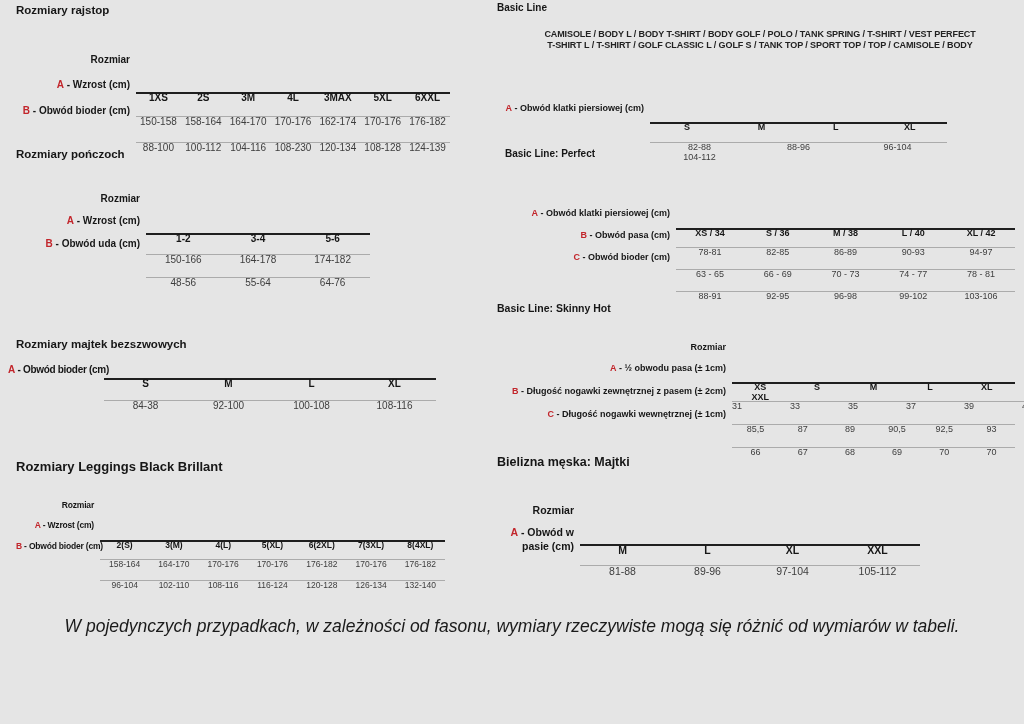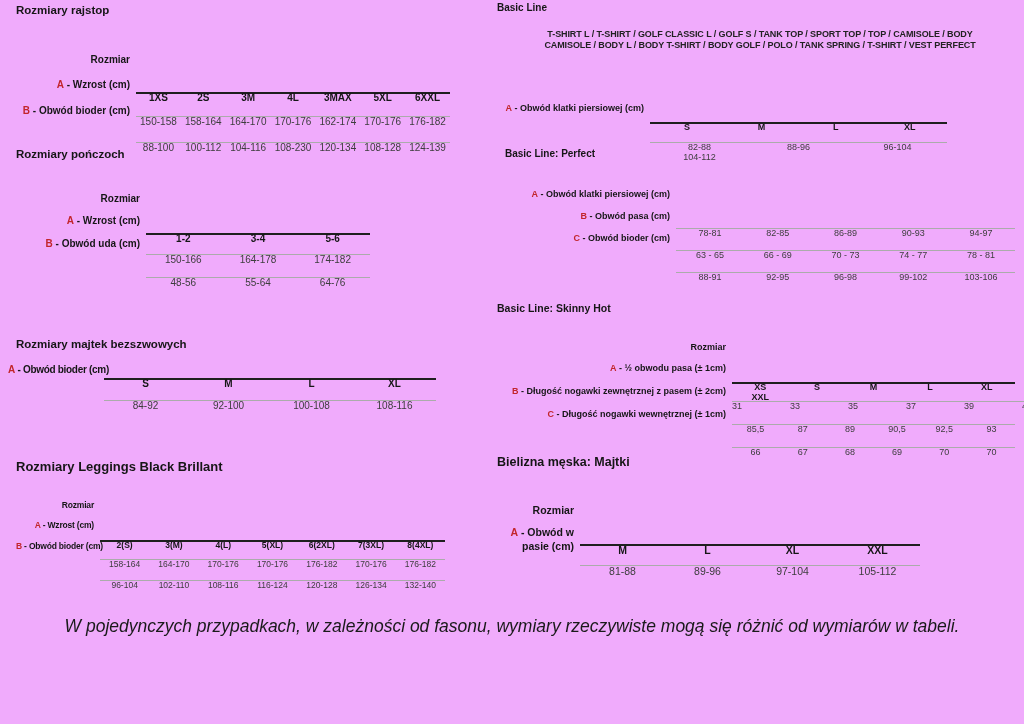--- a/index.html
+++ b/index.html
@@ -1,17 +1,17 @@
 <!DOCTYPE html>
 <html><head>
 <meta charset="utf-8">
 <style>
   html,body{margin:0;padding:0;background:#ffffff;}
   .page{
-    position:relative;width:1024px;height:724px;background:#f0abfc;
+    position:relative;width:1024px;height:724px;background:#e5e5e5;
     font-family:"Liberation Sans",sans-serif;color:#1c1c1c;overflow:hidden;
   }
   .heading{position:absolute;font-weight:bold;color:#161616;white-space:nowrap;}
   .h0{left:16px;top:4px;font-size:11.5px;}
   .h1{left:16px;top:148px;font-size:11.5px;}
   .h2{left:16px;top:290px;font-size:11.5px;margin-top:48px;}
   .h3{left:16px;top:459px;font-size:13px;}
   .h4{left:497px;top:2px;font-size:10px;}
   .h5{left:505px;top:148px;font-size:10px;}
   .h6{left:497px;top:302px;font-size:10.5px;}
@@ -141,21 +141,21 @@
         <div class="vals" style="grid-template-columns: repeat(4, 1fr);">
           <div class="cell">S</div>
           <div class="cell">M</div>
           <div class="cell">L</div>
           <div class="cell">XL</div>
         </div>
       </div>
       <div class="srow data">
         <div class="lbl"><div class="letter" style="display: inline;">A</div> - Obwód bioder (cm)</div>
         <div class="vals" style="grid-template-columns: repeat(4, 1fr);">
-          <div class="cell">84-92</div>
+          <div class="cell">84-38</div>
           <div class="cell">92-100</div>
           <div class="cell">100-108</div>
           <div class="cell">108-116</div>
         </div>
       </div>
     </div>
 
   <div class="heading h3">Rozmiary Leggings Black Brillant</div>
   <div class="stable t3">
       <div class="srow header">
@@ -191,22 +191,22 @@
           <div class="cell">116-124</div>
           <div class="cell">120-128</div>
           <div class="cell">126-134</div>
           <div class="cell">132-140</div>
         </div>
       </div>
     </div>
 
   <div class="heading h4">Basic Line</div>
   <div class="products">
+    <div>CAMISOLE / BODY L / BODY T-SHIRT / BODY GOLF / POLO / TANK SPRING / T-SHIRT / VEST PERFECT</div>
     <div>T-SHIRT L / T-SHIRT / GOLF CLASSIC L / GOLF S / TANK TOP / SPORT TOP / TOP / CAMISOLE / BODY</div>
-    <div>CAMISOLE / BODY L / BODY T-SHIRT / BODY GOLF / POLO / TANK SPRING / T-SHIRT / VEST PERFECT</div>
   </div>
   <div class="stable t4">
       <div class="srow header">
         <div class="lbl"></div>
         <div class="vals" style="grid-template-columns: repeat(4, 1fr);">
           <div class="cell">S</div>
           <div class="cell">M</div>
           <div class="cell">L</div>
           <div class="cell">XL</div>
         </div>
@@ -217,20 +217,30 @@
           <div class="cell">82-88</div>
           <div class="cell">88-96</div>
           <div class="cell">96-104</div>
           <div class="cell">104-112</div>
         </div>
       </div>
     </div>
 
   <div class="heading h5">Basic Line: Perfect</div>
   <div class="stable t5">
+      <div class="srow header">
+        <div class="lbl"></div>
+        <div class="vals" style="grid-template-columns: repeat(5, 1fr);">
+          <div class="cell">XS / 34</div>
+          <div class="cell">S / 36</div>
+          <div class="cell">M / 38</div>
+          <div class="cell">L / 40</div>
+          <div class="cell">XL / 42</div>
+        </div>
+      </div>
       <div class="srow data">
         <div class="lbl"><div class="letter" style="display: inline;">A</div> - Obwód klatki piersiowej (cm)</div>
         <div class="vals" style="grid-template-columns: repeat(5, 1fr);">
           <div class="cell">78-81</div>
           <div class="cell">82-85</div>
           <div class="cell">86-89</div>
           <div class="cell">90-93</div>
           <div class="cell">94-97</div>
         </div>
       </div>

